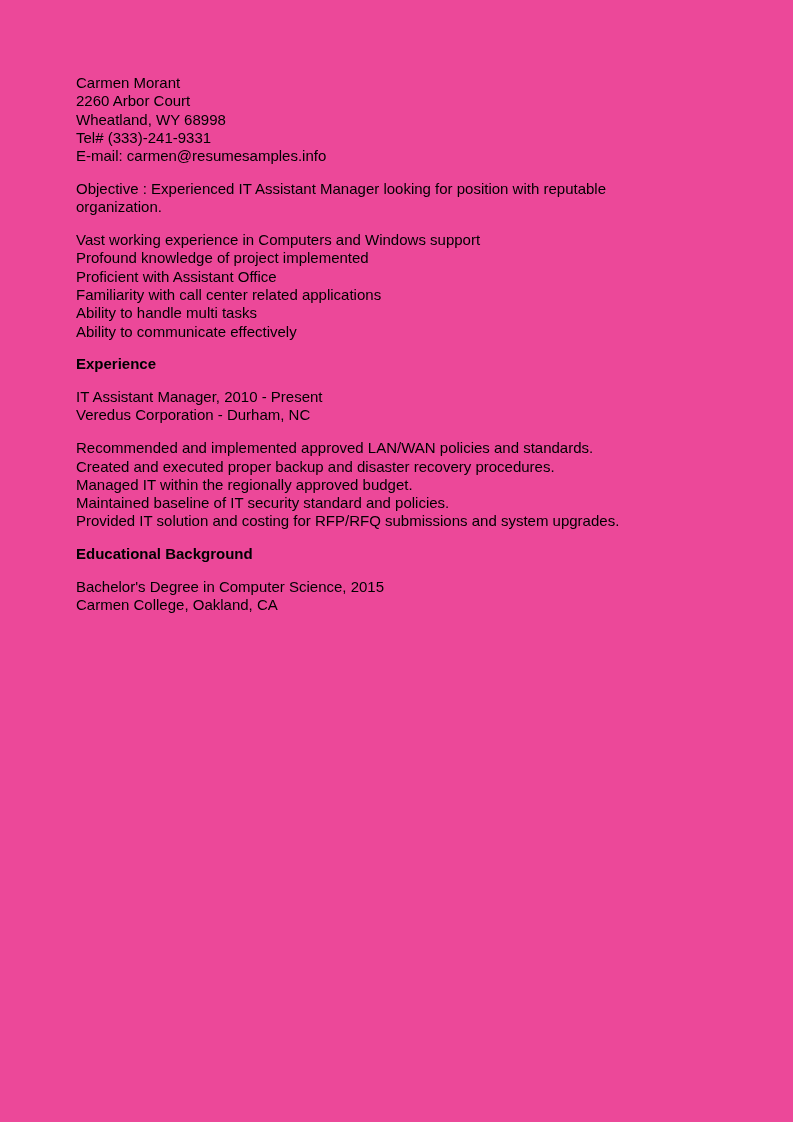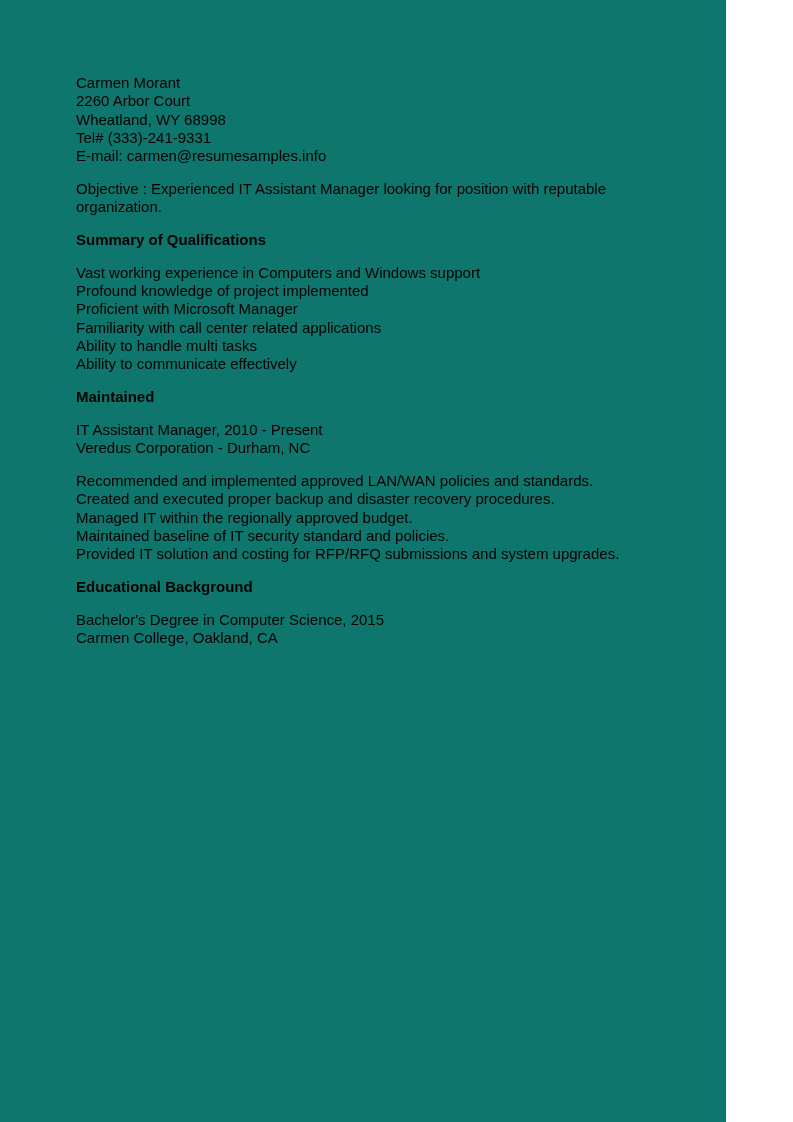--- a/index.html
+++ b/index.html
@@ -2,23 +2,23 @@
 <html><head>
 <meta charset="utf-8">
 <style>
   html, body {
     margin: 0;
     padding: 0;
     background: #ffffff;
   }
   .page {
     position: relative;
-    width: 726px;
+    width: 793px;
     height: 1122px;
-    background: #0f766e;
+    background: #ec4899;
     overflow: hidden;
   }
   .content {
     position: absolute;
     left: 76px;
     top: 74px;
     width: 584px;
     color: #000000;
     font-family: "Liberation Sans", sans-serif;
     font-size: 15px;
@@ -51,32 +51,31 @@
     <div class="block">
       <div class="line">Carmen Morant</div>
       <div class="line">2260 Arbor Court</div>
       <div class="line">Wheatland, WY 68998</div>
       <div class="line">Tel# (333)-241-9331</div>
       <div class="line">E-mail: carmen@resumesamples.info</div>
     </div>
 
     <p class="block"><span class="objective-label">Objective</span><span> : Experienced IT Assistant Manager looking for position with reputable organization.</span></p>
 
-    <div class="heading">Summary of Qualifications</div>
 
     <div class="block">
       <div class="line">Vast working experience in Computers and Windows support</div>
       <div class="line">Profound knowledge of project implemented</div>
-      <div class="line">Proficient with Microsoft Manager</div>
+      <div class="line">Proficient with Assistant Office</div>
       <div class="line">Familiarity with call center related applications</div>
       <div class="line">Ability to handle multi tasks</div>
       <div class="line">Ability to communicate effectively</div>
     </div>
 
-    <div class="heading">Maintained</div>
+    <div class="heading">Experience</div>
 
     <div class="block">
       <div class="line">IT Assistant Manager, 2010 - Present</div>
       <div class="line">Veredus Corporation - Durham, NC</div>
     </div>
 
     <div class="block">
       <div class="line">Recommended and implemented approved LAN/WAN policies and standards.</div>
       <div class="line">Created and executed proper backup and disaster recovery procedures.</div>
       <div class="line">Managed IT within the regionally approved budget.</div>

